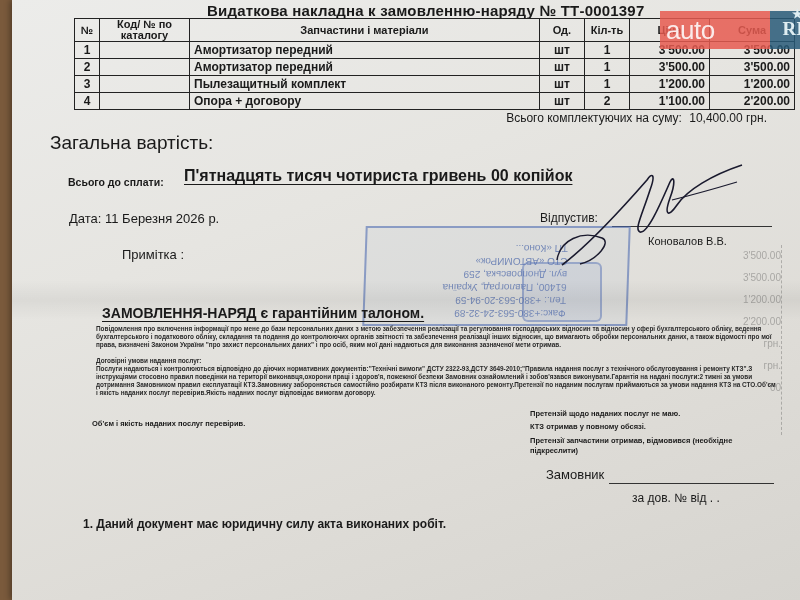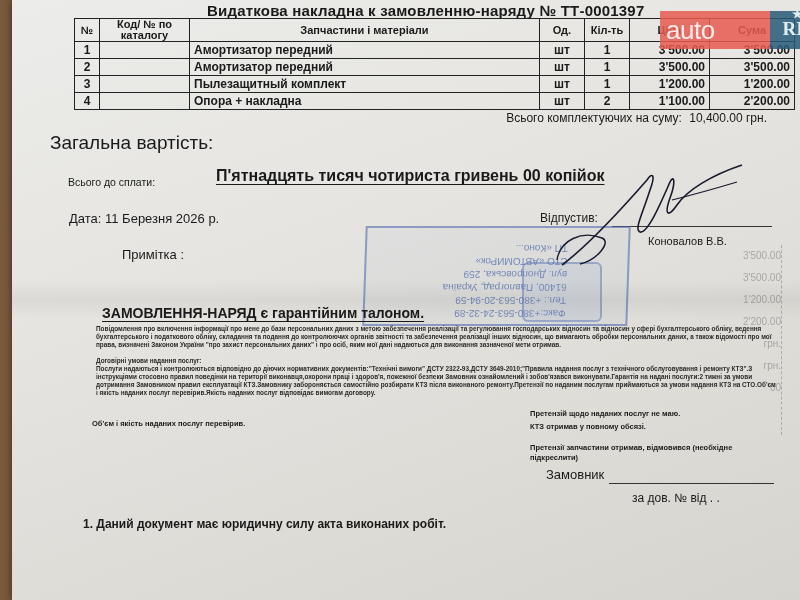--- a/index.html
+++ b/index.html
@@ -57,26 +57,26 @@
     .total-box {
       position: absolute; left: 173px; top: 141px;
       width: 590px; height: 19px;
       border: 2px solid #222;
       display: flex; font-size: 13px; font-weight: bold;
     }
     .total-box .lbl { flex: 1; padding-left: 3px; border-right: 1.5px solid #222; line-height: 15px; }
     .total-box .val { width: 160px; text-align: right; padding-right: 3px; line-height: 15px; }
     .words-label {
       position: absolute; left: 56px; top: 176px;
-      font-size: 10.5px; font-weight: normal;
+      font-size: 10.5px; font-weight: bold;
     }
     .words {
       position: absolute; left: 172px; top: 167px;
       font-size: 16px; font-weight: bold;
-      text-decoration: underline; text-underline-offset: 3px; margin-left: 32px;
+      text-decoration: underline; text-underline-offset: 3px;
     }
     .date {
       position: absolute; left: 57px; top: 211px;
       font-size: 13px;
     }
     .released {
       position: absolute; left: 528px; top: 211px;
       font-size: 12px;
     }
     .released-line {
@@ -203,21 +203,21 @@
         <td class="c-code"></td>
         <td class="c-name">Пылезащитный комплект</td>
         <td class="c-unit">шт</td>
         <td class="c-qty">1</td>
         <td class="c-price">1'200.00</td>
         <td class="c-sum">1'200.00</td>
       </tr>
       <tr>
         <td class="c-num">4</td>
         <td class="c-code"></td>
-        <td class="c-name">Опора + накладна</td>
+        <td class="c-name">Опора + договору</td>
         <td class="c-unit">шт</td>
         <td class="c-qty">2</td>
         <td class="c-price">1'100.00</td>
         <td class="c-sum">2'200.00</td>
       </tr>
     </tbody>
   </table>
 
   <div class="subtotal">
     <span>Всього комплектуючих на суму:</span>
@@ -253,21 +253,21 @@
   <div class="fine f1">Повідомлення про включення інформації про мене до бази персональних даних з метою забезпечення реалізації та регулювання господарських відносин та відносин у сфері бухгалтерського обліку, ведення бухгалтерського і податкового обліку, складання та подання до контролюючих органів звітності та забезпечення реалізації інших відносин, що вимагають обробки персональних даних, а також відомості про мої права, визначені Законом України "про захист персональних даних" і про осіб, яким мої дані надаються для виконання зазначеної мети отримав.</div>
   <div class="fine f2">
     <div>Договірні умови надання послуг:</div>
     <div>Послуги надаються і контролюються відповідно до діючих нормативних документів:"Технічні вимоги" ДСТУ 2322-93,ДСТУ 3649-2010;"Правила надання послуг з технічного обслуговування і ремонту КТЗ".З інструкціями стосовно правил поведінки на території виконавця,охорони праці і здоров'я, пожежної безпеки Замовник ознайомлений і зобов'язався виконувати.Гарантія на надані послуги:2 тижні за умови дотримання Замовником правил експлуатації КТЗ.Замовнику забороняється самостійно розбирати КТЗ після виконаного ремонту.Претензії по наданим послугам приймаються за умови надання КТЗ на СТО.Об'єм і якість наданих послуг перевірив.Якість наданих послуг відповідає вимогам договору.</div>
   </div>
 
   <div class="checked">Об'єм і якість наданих послуг перевірив.</div>
 
   <div class="claims">
     <div>Претензій щодо наданих послуг не маю.</div>
-    <div style="margin-bottom:11px">КТЗ отримав у повному обсязі.</div>
+    <div style="margin-bottom:4px">КТЗ отримав у повному обсязі.</div>
     <div>Претензії запчастини отримав, відмовився (необхідне підкреслити)</div>
   </div>
 
   <div class="customer">Замовник</div>
   <div class="customer-line"></div>
   <div class="contract">за дов.   №   від  .  .</div>
 
   <div class="legal">1. Даний документ має юридичну силу акта виконаних робіт.</div>
 
   <svg class="signature" viewBox="0 0 200 110">

